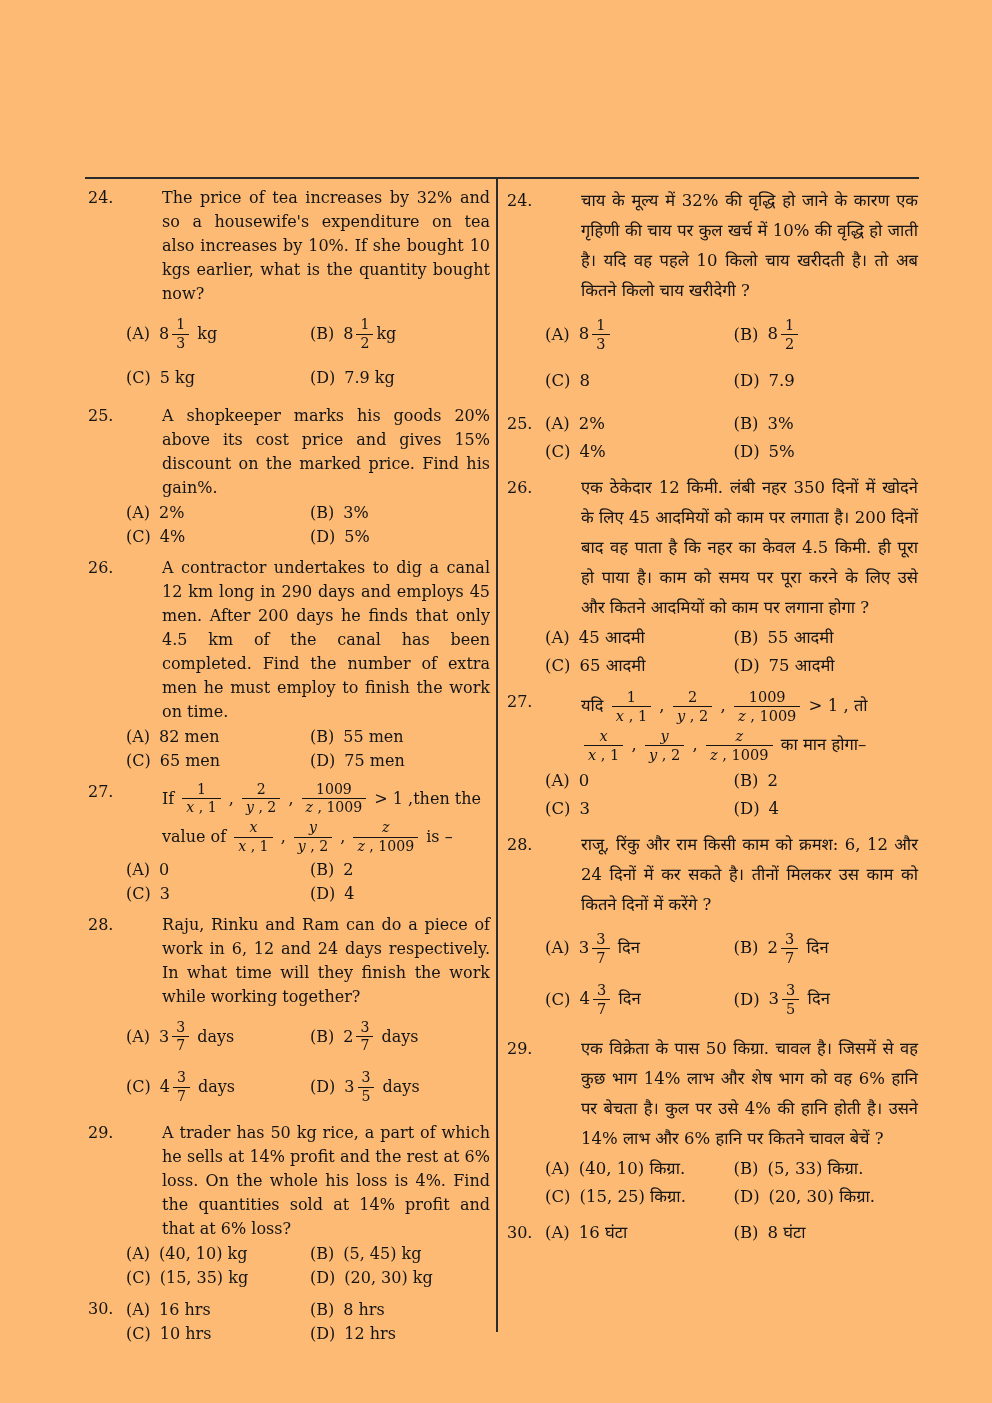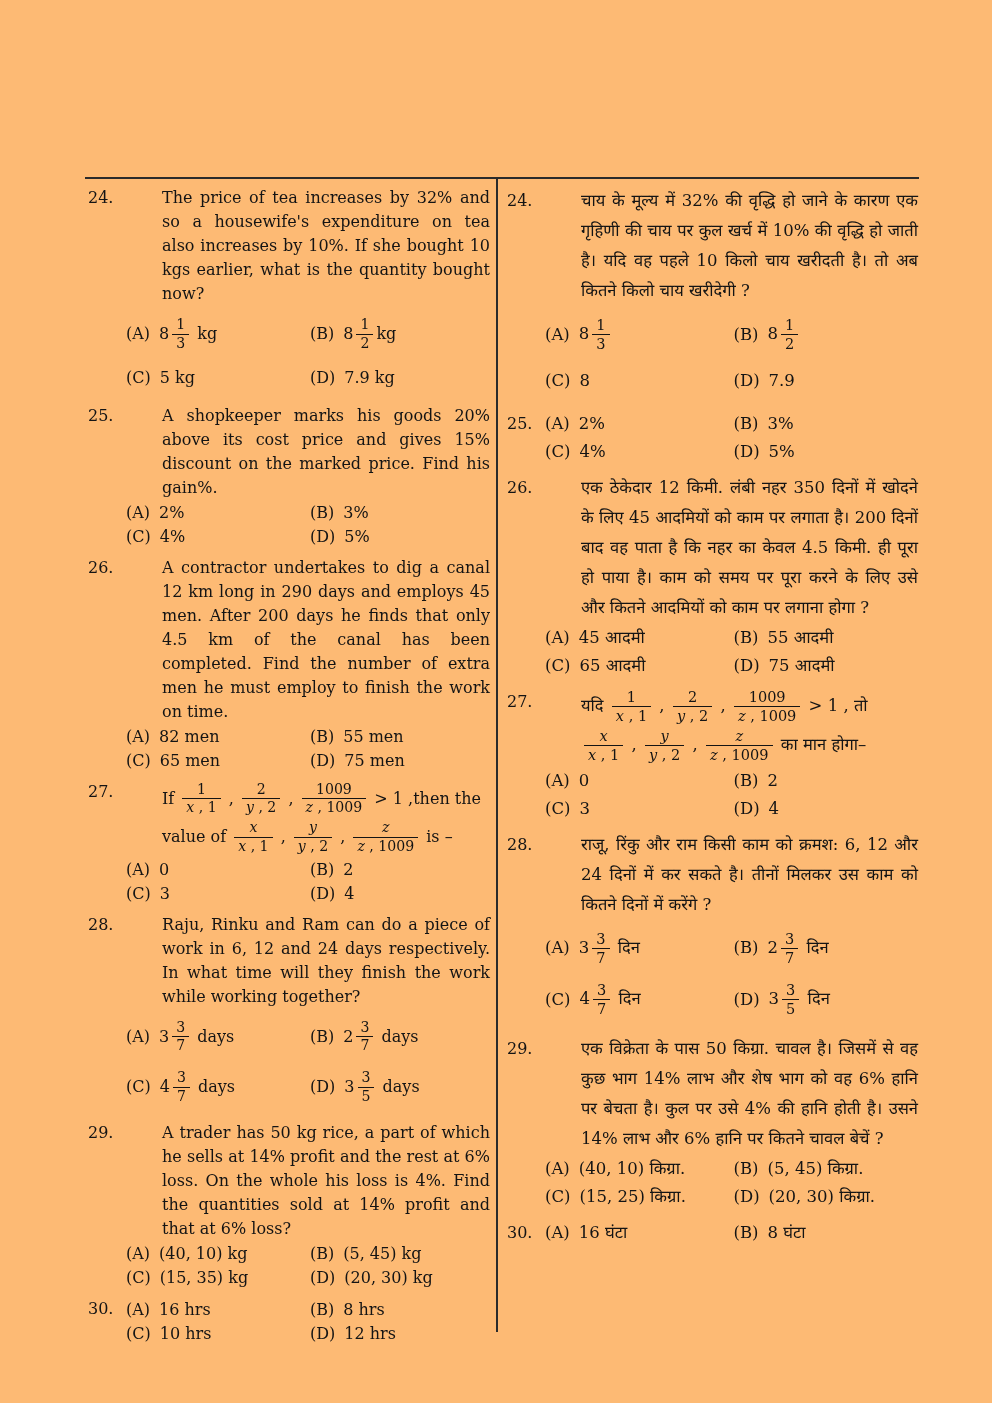--- a/index.html
+++ b/index.html
@@ -338,21 +338,21 @@
         <div class="qnum">29.</div>
         <div class="qcontent">
           <div class="qbody"><span class="seg">एक विक्रेता के पास 50 किग्रा. चावल है। जिसमें से वह कुछ भाग 14% लाभ और शेष भाग को वह 6% हानि पर बेचता है। कुल पर उसे 4% की हानि होती है। उसने 14% लाभ और 6% हानि पर कितने चावल बेचें ?</span></div>
           <div class="opts">
             <div class="opt">
               <span class="olabel">(A)</span>
               <span class="oval"><span class="seg">(40, 10) किग्रा.</span></span>
             </div>
             <div class="opt">
               <span class="olabel">(B)</span>
-              <span class="oval"><span class="seg">(5, 45) किग्रा.</span></span>
+              <span class="oval"><span class="seg">(5, 33) किग्रा.</span></span>
             </div>
             <div class="opt">
               <span class="olabel">(C)</span>
               <span class="oval"><span class="seg">(15, 25) किग्रा.</span></span>
             </div>
             <div class="opt">
               <span class="olabel">(D)</span>
               <span class="oval"><span class="seg">(20, 30) किग्रा.</span></span>
             </div>
           </div>

